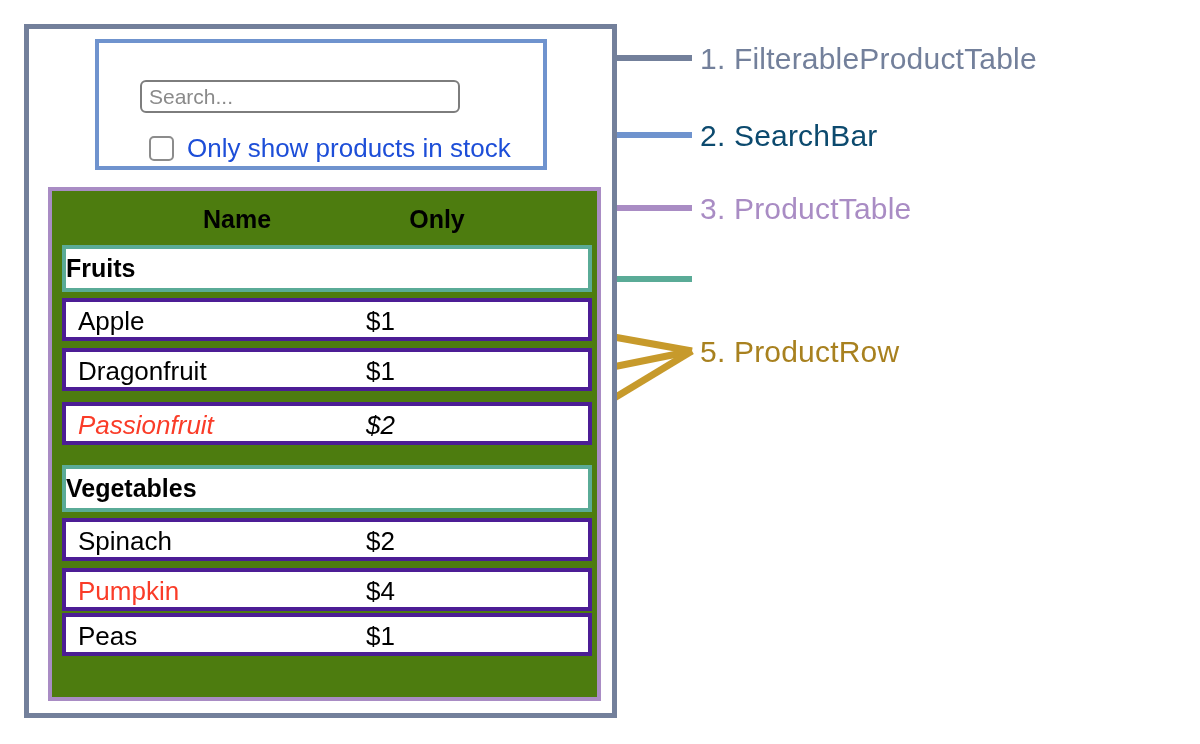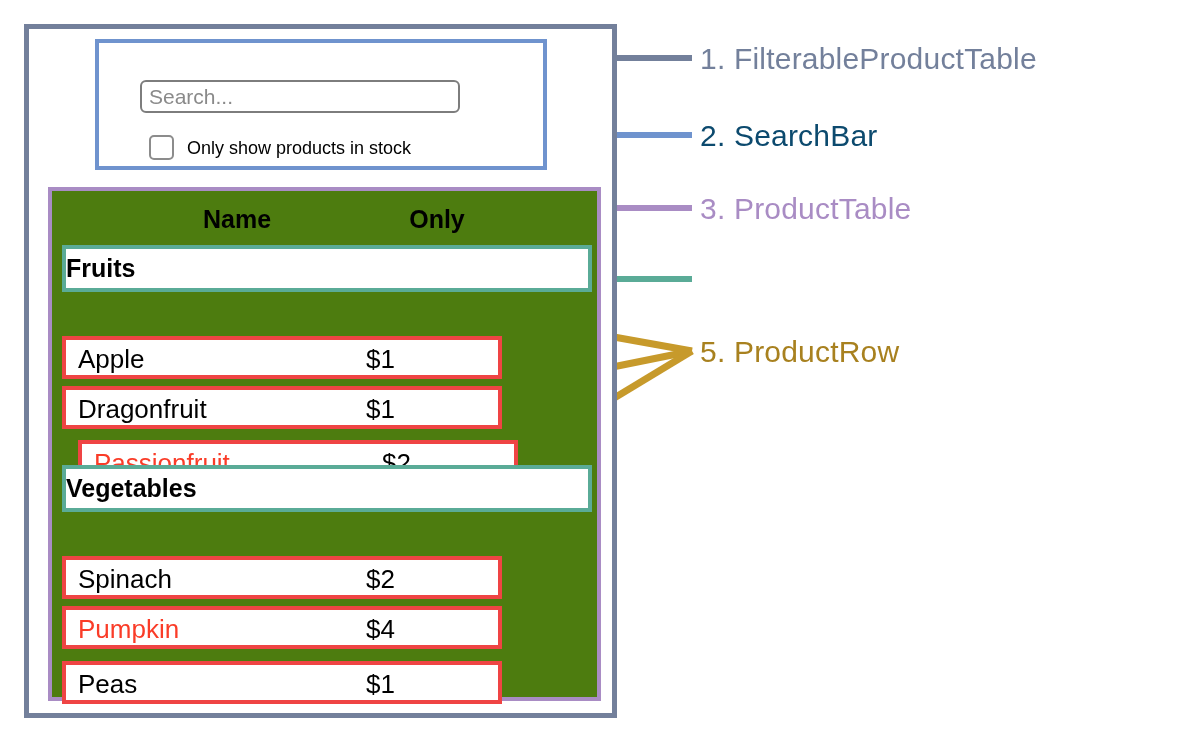--- a/index.html
+++ b/index.html
@@ -86,22 +86,22 @@
   .checkbox-box {
     width: 25px;
     height: 25px;
     box-sizing: border-box;
     border: 2px solid #8c8c8c;
     border-radius: 5px;
     background: #ffffff;
     flex: none;
   }
   .checkbox-label {
-    font-size: 18px;
-    color: #000000;
+    font-size: 26px;
+    color: #1d4ed8;
     font-weight: 400;
     white-space: nowrap;
     line-height: 1;
   }
 
   
   .producttable-box {
     position: absolute;
     left: 47px;
     top: 186px;
@@ -161,26 +161,25 @@
     font-size: 25px;
     font-weight: bold;
     color: #000000;
     line-height: 1;
   }
 
   
   .product-row {
     position: absolute;
     left: 10px;
-    width: 440px;
+    width: 530px;
     height: 43px;
     box-sizing: border-box;
-    border: 4px solid #ef4444;
-    background: #ffffff;
-    margin-top: 38px;
+    border: 4px solid #4c1d95;
+    background: #ffffff;
   }
   .product-row .pname {
     position: absolute;
     left: 12px;
     top: 6px;
     font-size: 26px;
     color: #000000;
     line-height: 1;
     white-space: nowrap;
   }
@@ -250,40 +249,40 @@
         <div class="product-row" style="top:101px; left:0;">
           <span class="pname">Apple</span>
           <span class="pprice">$1</span>
         </div>
 
         <div class="product-row" style="top:151px; left:0;">
           <span class="pname">Dragonfruit</span>
           <span class="pprice">$1</span>
         </div>
 
-        <div class="product-row" style="top:205px; left:16px;">
+        <div class="product-row" style="top:205px; left:0;font-style:italic;">
           <span class="pname out-of-stock">Passionfruit</span>
           <span class="pprice">$2</span>
         </div>
 
         <div class="category-row" style="top:268px; left:0;">
           <span class="cat-label">Vegetables</span>
         </div>
 
         <div class="product-row" style="top:321px; left:0;">
           <span class="pname">Spinach</span>
           <span class="pprice">$2</span>
         </div>
 
         <div class="product-row" style="top:371px; left:0;padding-left:44px;">
           <span class="pname out-of-stock">Pumpkin</span>
           <span class="pprice">$4</span>
         </div>
 
-        <div class="product-row" style="top:426px; left:0;">
+        <div class="product-row" style="top:416px; left:0;">
           <span class="pname">Peas</span>
           <span class="pprice">$1</span>
         </div>
 
       </div>
     </div>
   </div>
 
   <div class="legend-item" style="left:700px; top:44px; color:#73809b;">1. FilterableProductTable</div>
 

